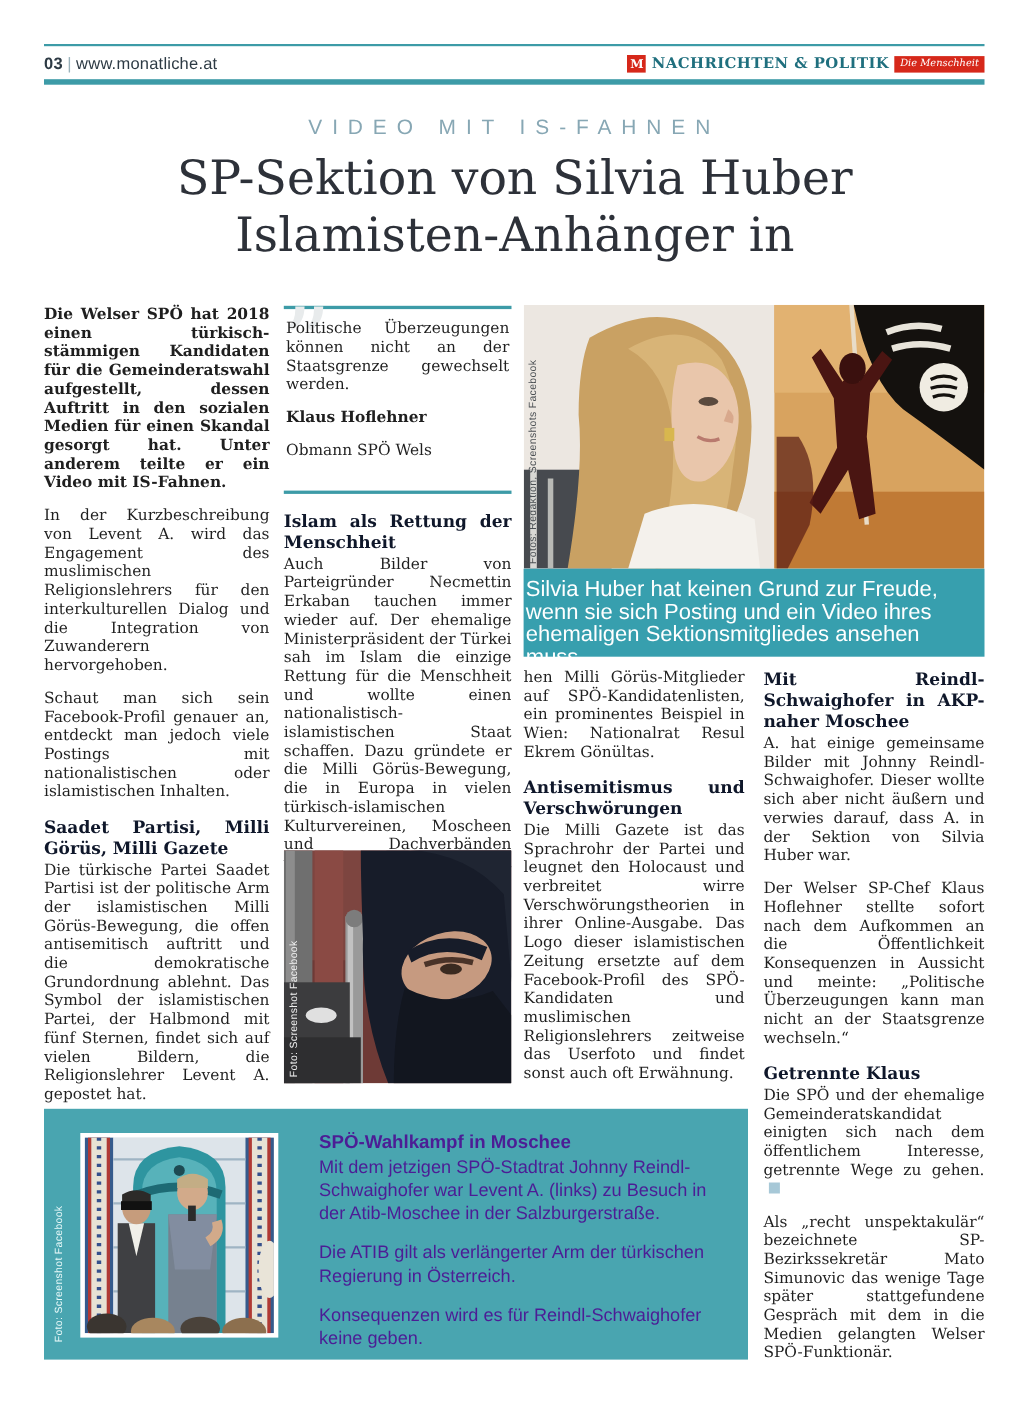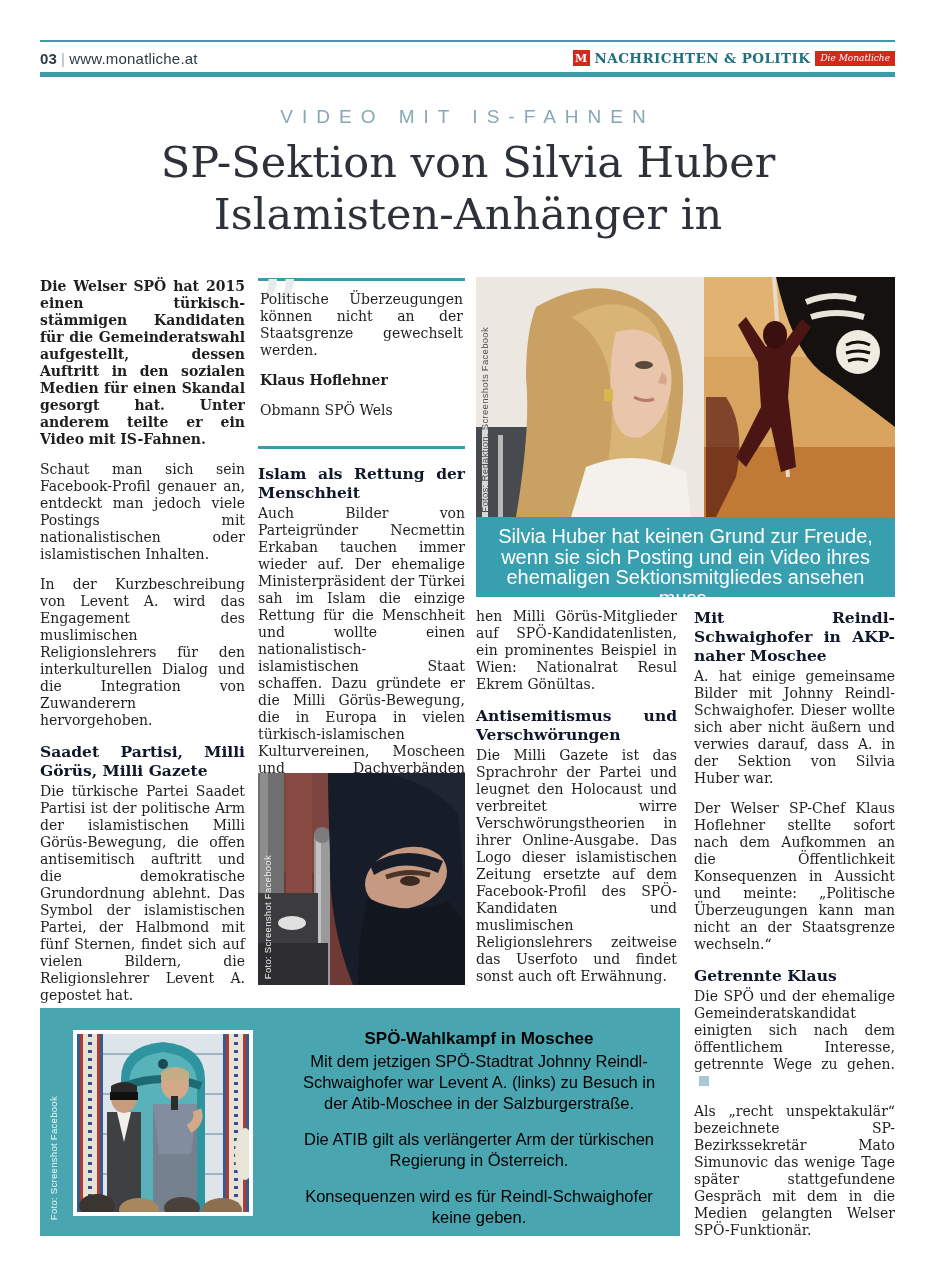--- a/index.html
+++ b/index.html
@@ -1,20 +1,20 @@
 <!DOCTYPE html>
 <html lang="de"><head>
 <meta charset="utf-8">
 <style>
   html,body{margin:0;padding:0;}
   body{
     width:935px;height:1275px;position:relative;background:#ffffff;
     font-family:"Liberation Sans",sans-serif;color:#222;overflow:hidden;
   }
-  .abs{position:absolute;text-align:center;}
+  .abs{position:absolute;}
   
   .rule-thin{left:40px;top:40px;width:855px;height:2px;background:#3d9ba7;}
   .header-row{left:40px;top:46px;width:855px;height:24px;display:flex;justify-content:space-between;align-items:center;}
   .site-id{font-size:15px;color:#2d3a44;letter-spacing:.2px;}
   .site-id .pg{font-weight:bold;}
   .site-id .sep{color:#9ab2bb;font-weight:300;padding:0 4px;}
   .section-cluster{display:flex;align-items:center;gap:5px;}
   .m-box{width:17px;height:16px;background:#d6281a;color:#fff;font-family:"DejaVu Serif",serif;
     font-weight:bold;font-size:11px;display:flex;align-items:center;justify-content:center;}
   .section-name{font-family:"DejaVu Serif",serif;font-weight:bold;font-size:13.5px;color:#1f6f7e;letter-spacing:.4px;}
@@ -50,53 +50,53 @@
     font-size:9.5px;letter-spacing:.3px;white-space:nowrap;}
   .hero .vcredit{left:3px;bottom:4px;color:#4a4f53;}
   
   .masked{left:258px;top:773px;width:207px;height:212px;overflow:hidden;}
   .masked .vcredit{left:4px;bottom:6px;color:#f2f2f2;}
   
   .infobox{left:40px;top:1008px;width:640px;height:228px;background:#49a5b0;}
   .infobox .vcredit{left:8px;bottom:16px;color:#eafafa;}
   .mosque-frame{position:absolute;left:33px;top:22px;width:180px;height:186px;background:#fff;
     box-sizing:border-box;padding:4px;}
-  .infobox-text{position:absolute;left:250px;top:20px;width:378px;color:#000000;}
+  .infobox-text{position:absolute;left:250px;top:20px;width:378px;color:#4c1d95;}
   .infobox-text h3{font-size:17px;margin:0 0 1px;line-height:22px;}
   .infobox-text p{font-size:16.5px;line-height:21px;margin:0 0 15px;}
   
   .endmark{display:inline-block;width:10px;height:10px;background:#a7c8d7;margin-left:5px;}
   svg{display:block;}
 </style>
 </head>
 <body>
 
 <div class="abs rule-thin"></div>
 <div class="abs header-row">
   <div class="site-id">
     <span class="pg">03</span><span class="sep">|</span><span>www.monatliche.at</span>
   </div>
   <div class="section-cluster">
     <span class="m-box">M</span>
     <span class="section-name">NACHRICHTEN &amp; POLITIK</span>
-    <span class="brand-box">Die Monatliche</span>
+    <span class="brand-box">Die Menschheit</span>
   </div>
 </div>
 <div class="abs rule-thick"></div>
 
 <div class="abs kicker">VIDEO MIT IS-FAHNEN</div>
 <div class="abs headline">
   <div>SP-Sektion von Silvia Huber</div>
   <div>Islamisten-Anhänger in</div>
 </div>
 
 <div class="col body-serif" style="left:40px;top:278px;width:205px;">
-  <p class="lead">Die Welser SPÖ hat 2015 einen türkisch-stämmigen Kandidaten für die Gemeinderatswahl aufgestellt, dessen Auftritt in den sozialen Medien für einen Skandal gesorgt hat. Unter anderem teilte er ein Video mit IS-Fahnen.</p>
+  <p class="lead">Die Welser SPÖ hat 2018 einen türkisch-stämmigen Kandidaten für die Gemeinderatswahl aufgestellt, dessen Auftritt in den sozialen Medien für einen Skandal gesorgt hat. Unter anderem teilte er ein Video mit IS-Fahnen.</p>
+  <p>In der Kurzbeschreibung von Levent A. wird das Engagement des muslimischen Religionslehrers für den interkulturellen Dialog und die Integration von Zuwanderern hervorgehoben.</p>
   <p>Schaut man sich sein Facebook-Profil genauer an, entdeckt man jedoch viele Postings mit nationalistischen oder islamistischen Inhalten.</p>
-  <p>In der Kurzbeschreibung von Levent A. wird das Engagement des muslimischen Religionslehrers für den interkulturellen Dialog und die Integration von Zuwanderern hervorgehoben.</p>
   <h3>Saadet Partisi, Milli Görüs, Milli Gazete</h3>
   <p>Die türkische Partei Saadet Partisi ist der politische Arm der islamistischen Milli Görüs-Bewegung, die offen antisemitisch auftritt und die demokratische Grundordnung ablehnt. Das Symbol der islamistischen Partei, der Halbmond mit fünf Sternen, findet sich auf vielen Bildern, die Religionslehrer Levent A. gepostet hat.</p>
 </div>
 
 <div class="col body-serif" style="left:258px;top:278px;width:207px;">
   <div class="pullquote">
     <div class="pq-mark">”</div>
     <p class="pq-text">Politische Überzeugungen können nicht an der Staatsgrenze gewechselt werden.</p>
     <p class="pq-author">Klaus Hoflehner</p>
     <p class="pq-role">Obmann SPÖ Wels</p>

